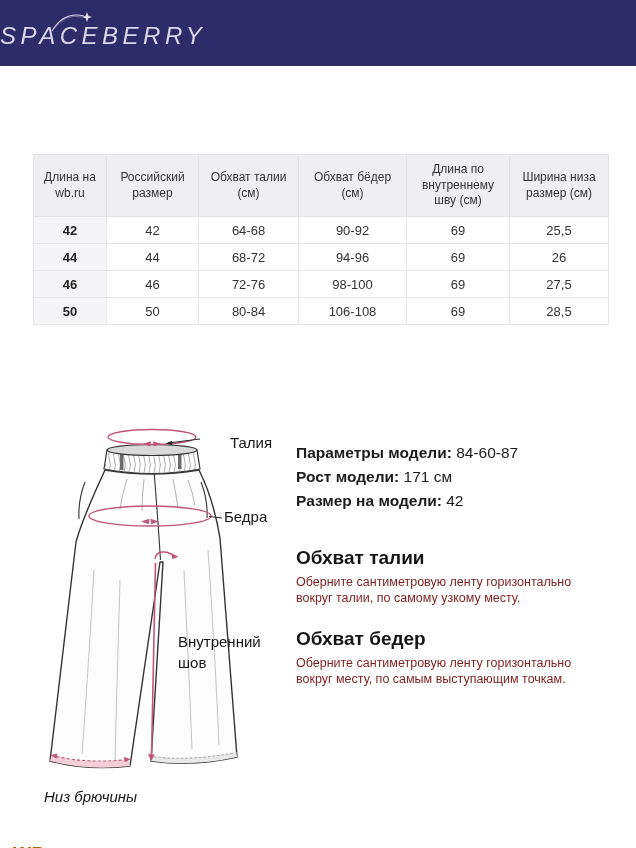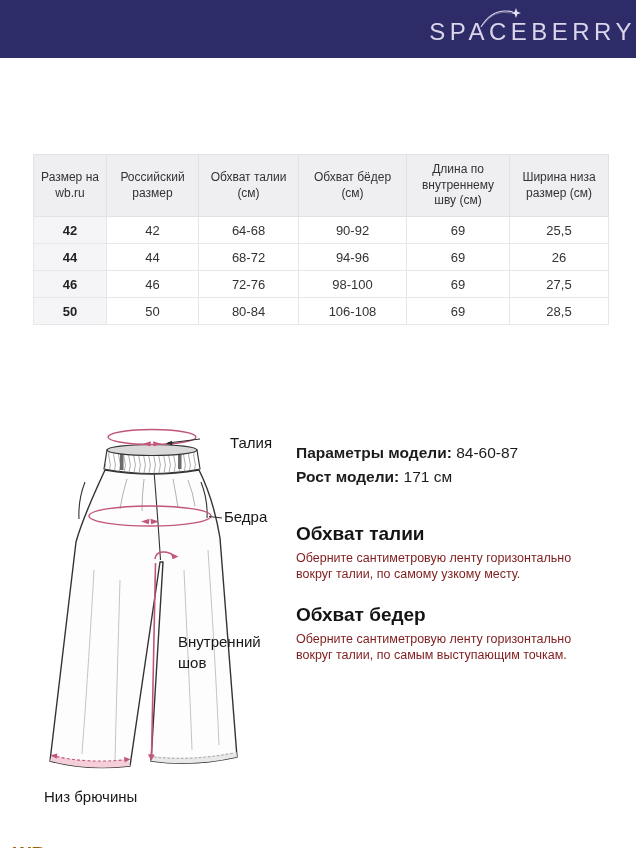--- a/index.html
+++ b/index.html
@@ -10,25 +10,26 @@
     height: 848px;
     background: #ffffff;
     font-family: "Liberation Sans", sans-serif;
     overflow: hidden;
   }
 
   
   .brand-header {
     position: absolute;
     left: 0; top: 0;
-    width: 636px; height: 58px;
+    width: 636px; height: 66px;
     background: #2e2c68;
     display: flex;
     align-items: center;
-    justify-content: flex-end;
+    justify-content: flex-start;
+    font-style: italic;
   }
   .logo {
     position: relative;
     display: inline-block;
     margin-top: 6px;
   }
   .logo-text {
     font-size: 24px;
     letter-spacing: 4.5px;
     font-weight: 400;
@@ -96,21 +97,21 @@
     font-size: 15px;
     font-weight: 500;
     color: #171717;
     line-height: 21px;
     white-space: nowrap;
   }
   .dg-label.wrap { white-space: normal; width: 96px; }
   .lbl-waist  { left: 170px; top: 12px; margin-left: 28px; }
   .lbl-hips   { left: 192px; top: 86px; }
   .lbl-inseam { left: 146px; top: 211px; }
-  .lbl-bottom { left: 12px;  top: 366px; }
+  .lbl-bottom { left: 12px;  top: 366px; font-style: italic; }
 
   
   .info-col {
     position: absolute;
     left: 296px; top: 441px;
     width: 322px;
     color: #1c1c1c;
   }
   .model-info { margin: 0 0 34px 0; }
   .model-line {
@@ -164,21 +165,21 @@
     <colgroup>
       <col class="c1">
         <col class="c2">
         <col class="c3">
         <col class="c4">
         <col class="c5">
         <col class="c6">
     </colgroup>
     <thead>
       <tr>
-        <th>Размер на wb.ru</th>
+        <th>Длина на wb.ru</th>
         <th>Российский размер</th>
         <th>Обхват талии (см)</th>
         <th>Обхват бёдер (см)</th>
         <th>Длина по внутреннему шву (см)</th>
         <th>Ширина низа размер (см)</th>
       </tr>
     </thead>
     <tbody>
       <tr>
         <td class="first">42</td>
@@ -291,29 +292,33 @@
   <div class="info-col">
     <div class="model-info">
       <div class="model-line">
         <span class="lbl">Параметры модели:</span>
         <span class="val">84-60-87</span>
       </div>
       <div class="model-line">
         <span class="lbl">Рост модели:</span>
         <span class="val">171 см</span>
       </div>
+      <div class="model-line">
+        <span class="lbl">Размер на модели:</span>
+        <span class="val">42</span>
+      </div>
     </div>
 
     <div class="guide-section">
       <h3>Обхват талии</h3>
       <p>Оберните сантиметровую ленту горизонтально вокруг талии, по самому узкому месту.</p>
     </div>
     <div class="guide-section">
       <h3>Обхват бедер</h3>
-      <p>Оберните сантиметровую ленту горизонтально вокруг талии, по самым выступающим точкам.</p>
+      <p>Оберните сантиметровую ленту горизонтально вокруг месту, по самым выступающим точкам.</p>
     </div>
     <div class="guide-section">
     </div>
   </div>
 
   <div class="wb-mark">WB</div>
 
 </div>
 
 </body></html>

